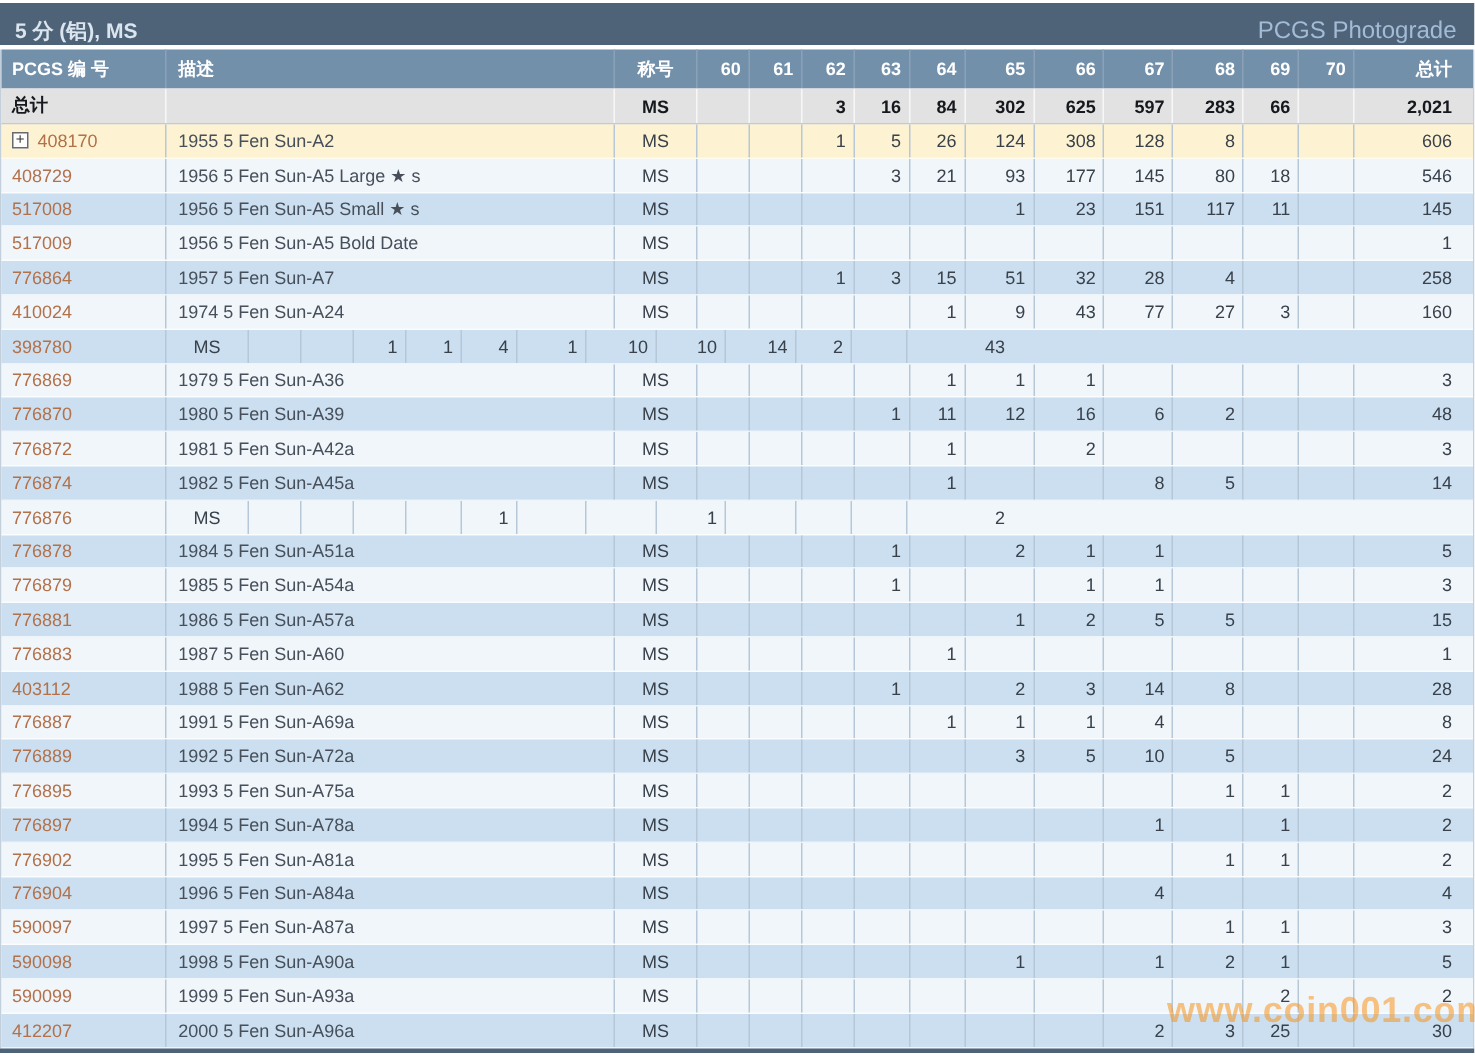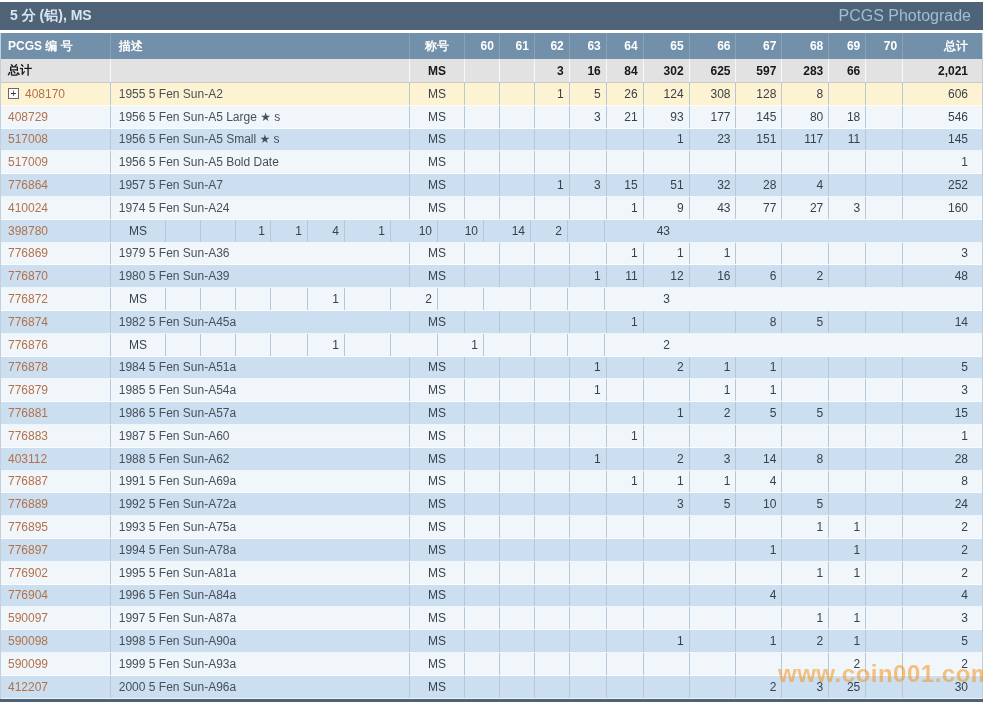--- a/index.html
+++ b/index.html
@@ -3,21 +3,21 @@
 <meta charset="utf-8">
 <style>
   *{box-sizing:border-box;margin:0;padding:0}
   html,body{width:983px;height:705px}
   body{
     position:relative;overflow:hidden;background:#ffffff;
     font-family:"Liberation Sans",sans-serif;
   }
   .title-bar{
     margin-top:2px;height:28px;background:var(--title_bar_bg);
-    display:flex;align-items:center;justify-content:space-between;
+    display:flex;align-items:flex-end;justify-content:space-between;
     padding:0 12px 0 10px;
   }
   .title{color:var(--title_text);font-weight:bold;font-size:14px}
   .photograde-link{color:var(--photograde_text);font-size:16px;cursor:pointer}
   .table{
     margin-top:3px;
     border-left:1px solid #c3cfda;border-right:1px solid #c3cfda;
   }
   .row{display:flex;align-items:center;height:22.8px;font-size:12px;color:#39414b}
   .row.header{height:26px;background:var(--header_bg)}
@@ -191,21 +191,21 @@
         <div class="cell num col-g1"></div>
         <div class="cell num col-g2">1</div>
         <div class="cell num col-g3">3</div>
         <div class="cell num col-g4">15</div>
         <div class="cell num col-g5">51</div>
         <div class="cell num col-g6">32</div>
         <div class="cell num col-g7">28</div>
         <div class="cell num col-g8">4</div>
         <div class="cell num col-g9"></div>
         <div class="cell num col-g10"></div>
-        <div class="cell col-total">252</div>
+        <div class="cell col-total">258</div>
       </div>
       <div class="row white">
         <div class="cell col-id">
           <span class="id-text">410024</span>
         </div>
         <div class="cell col-desc desc-text">1974 5 Fen Sun-A24</div>
         <div class="cell col-des">MS</div>
         <div class="cell num col-g0"></div>
         <div class="cell num col-g1"></div>
         <div class="cell num col-g2"></div>
@@ -272,20 +272,21 @@
         <div class="cell num col-g7">6</div>
         <div class="cell num col-g8">2</div>
         <div class="cell num col-g9"></div>
         <div class="cell num col-g10"></div>
         <div class="cell col-total">48</div>
       </div>
       <div class="row white">
         <div class="cell col-id">
           <span class="id-text">776872</span>
         </div>
+        <div class="cell col-desc desc-text">1981 5 Fen Sun-A42a</div>
         <div class="cell col-des">MS</div>
         <div class="cell num col-g0"></div>
         <div class="cell num col-g1"></div>
         <div class="cell num col-g2"></div>
         <div class="cell num col-g3"></div>
         <div class="cell num col-g4">1</div>
         <div class="cell num col-g5"></div>
         <div class="cell num col-g6">2</div>
         <div class="cell num col-g7"></div>
         <div class="cell num col-g8"></div>

